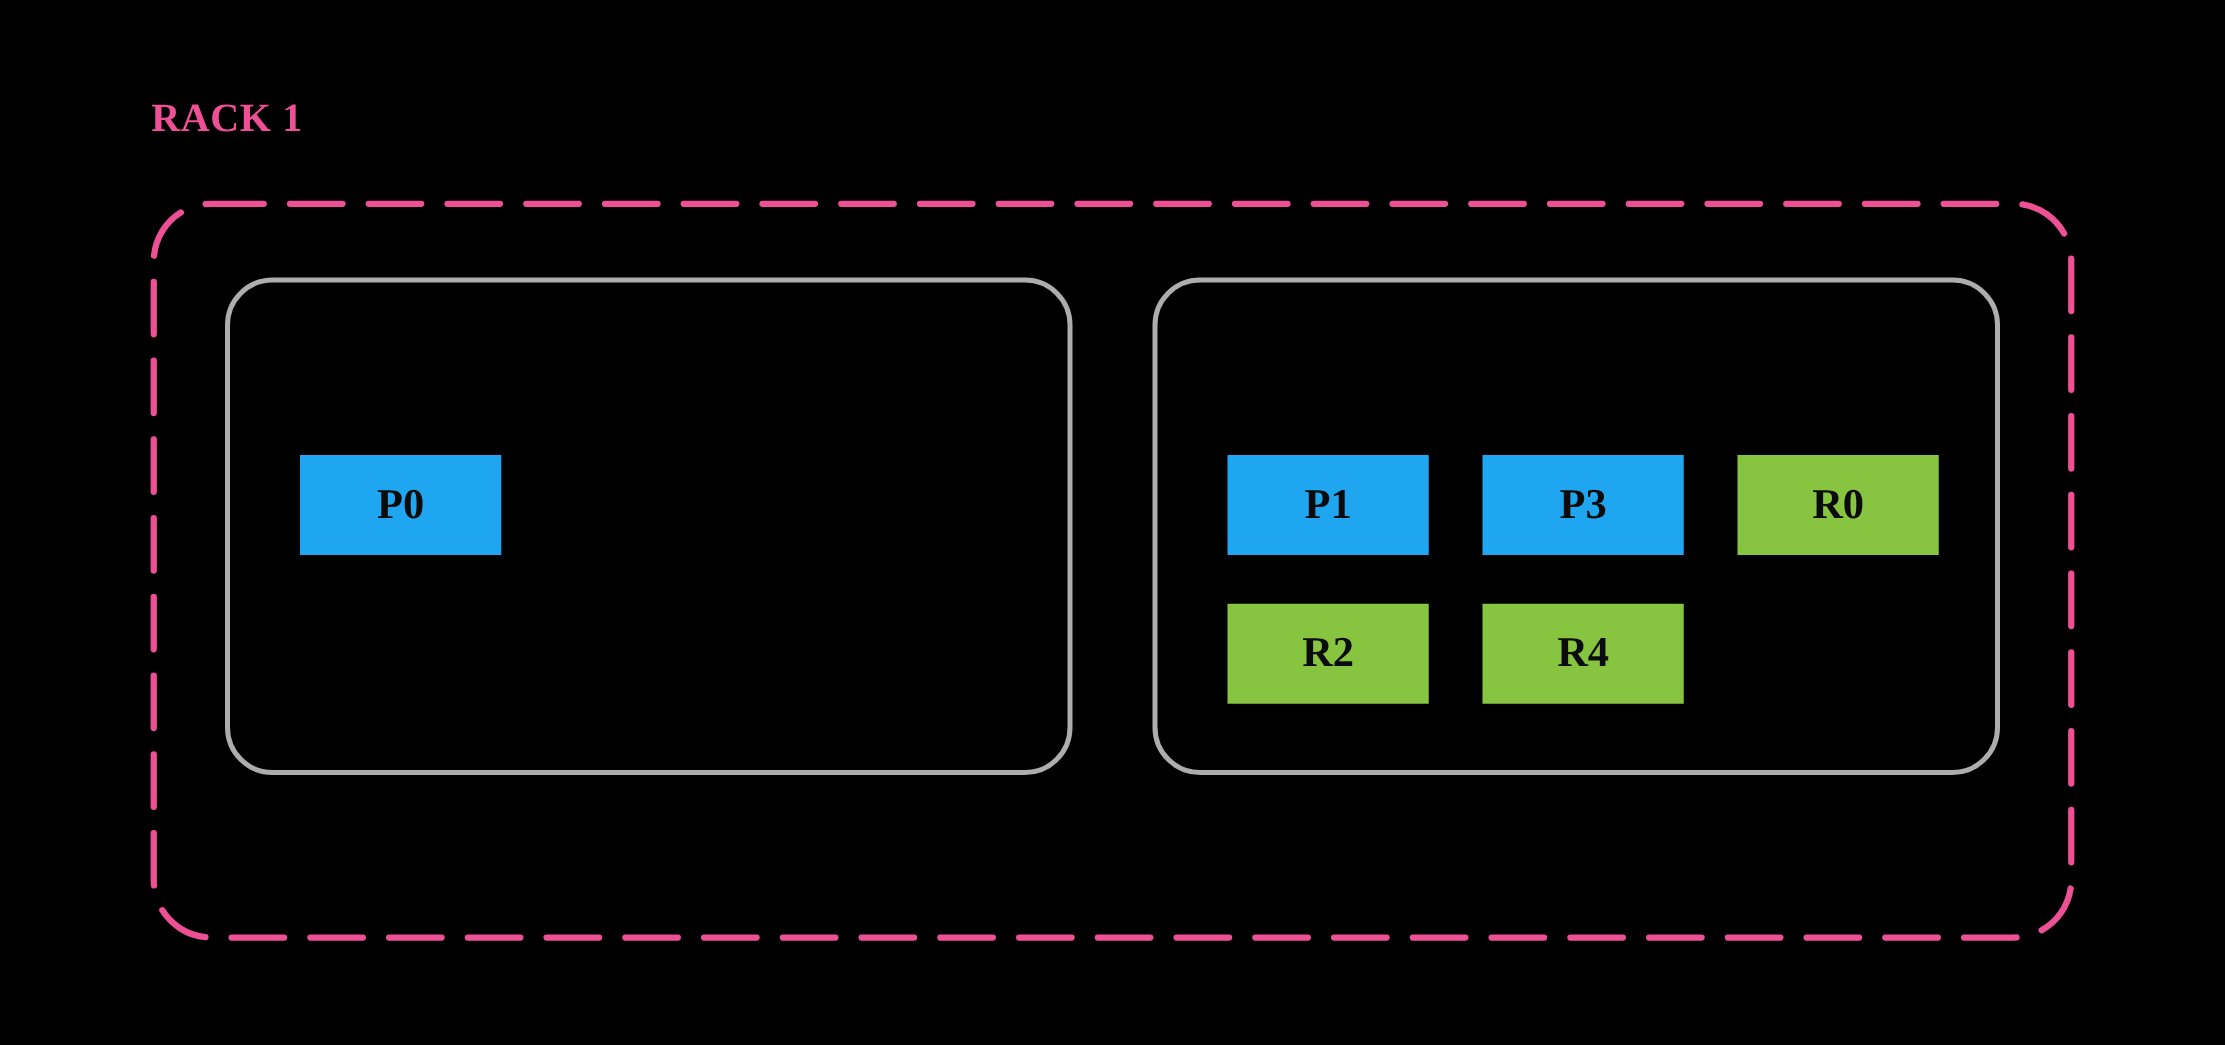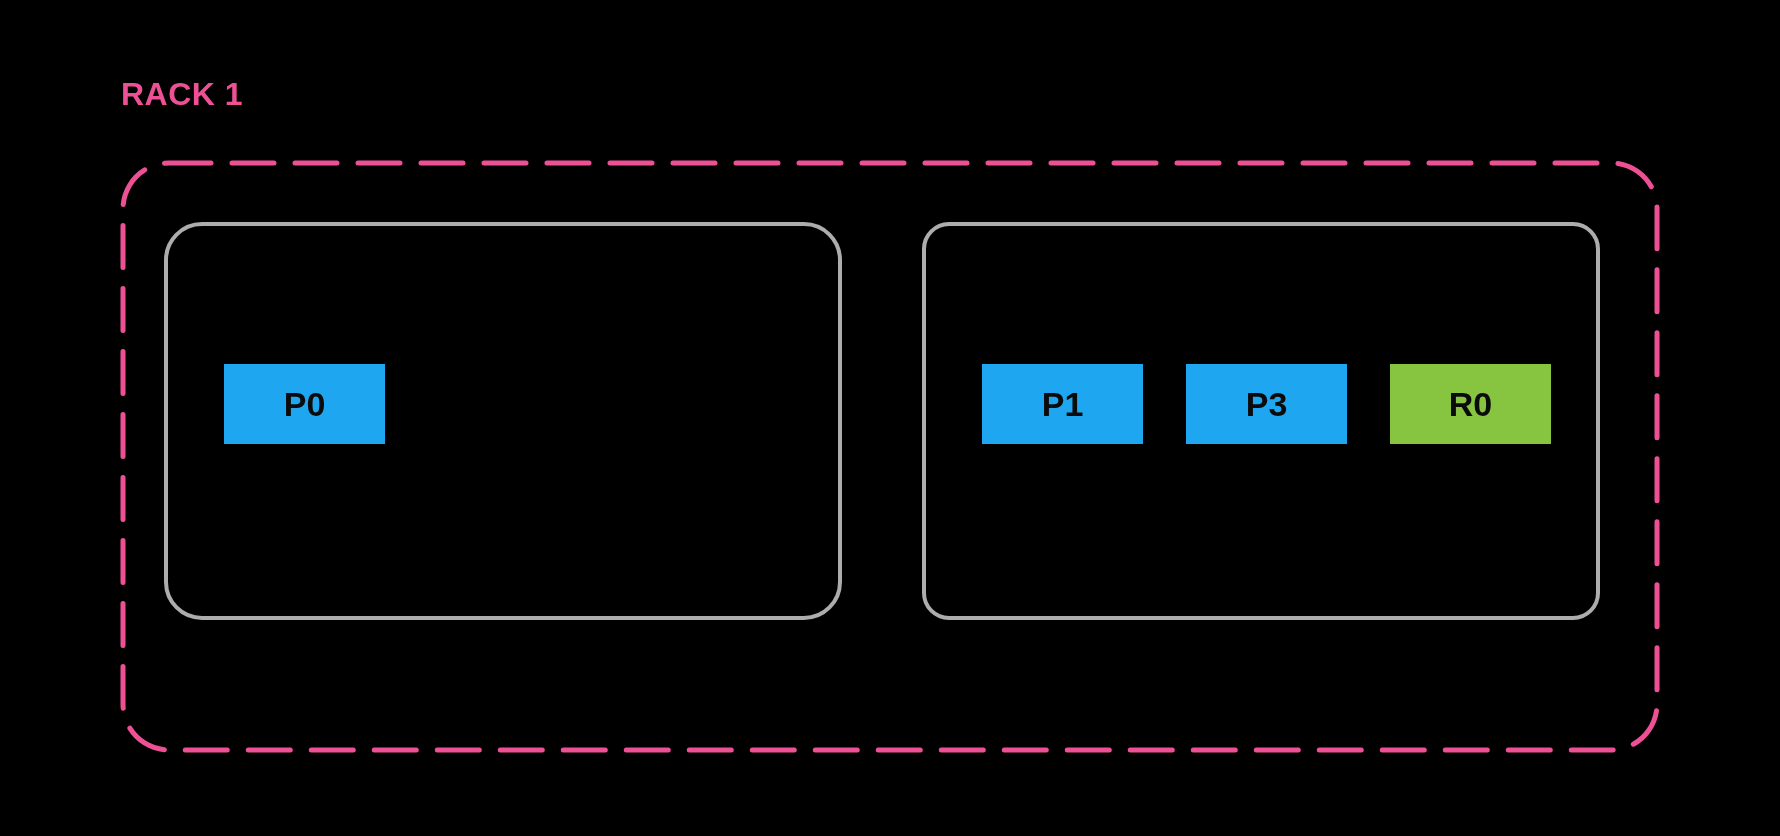--- a/index.html
+++ b/index.html
@@ -6,21 +6,21 @@
     margin: 0;
     padding: 0;
     background: #000;
   }
   .canvas {
     position: relative;
     width: 1780px;
     height: 836px;
     background: var(--bg, #000);
     overflow: hidden;
-    font-family: Liberation Sans, sans-serif;
+    font-family: Liberation Serif, serif;
   }
   .rack-label {
     position: absolute;
     left: 121px;
     top: 78px;
     color: var(--rack, #EE5096);
     font-size: 32px;
     font-weight: 700;
     letter-spacing: 0.5px;
     line-height: 1;
@@ -36,22 +36,22 @@
   }
   .node {
     position: absolute;
     top: 222px;
     width: 678px;
     height: 398px;
     border: 4px solid var(--node-border, #ADADAD);
     border-radius: 38px;
     box-sizing: border-box;
   }
-  .node.left  { left: 164px; }
-  .node.right { left: 922px; border-radius: 27px; }
+  .node.left  { left: 180px; }
+  .node.right { left: 922px; }
   .box-rows {
     position: absolute;
     left: 56px;   
     top: 138px;   
     display: flex;
     flex-direction: column;
     gap: 39px;
   }
   .box-row {
     display: flex;
@@ -91,16 +91,20 @@
       </div>
   </div>
 
   <div class="node right">
     <div class="box-rows">
         <div class="box-row">
           <div class="box primary">P1</div>
           <div class="box primary">P3</div>
           <div class="box replica">R0</div>
         </div>
+        <div class="box-row">
+          <div class="box replica">R2</div>
+          <div class="box replica">R4</div>
+        </div>
       </div>
   </div>
 
 </div>
 
 </body></html>

